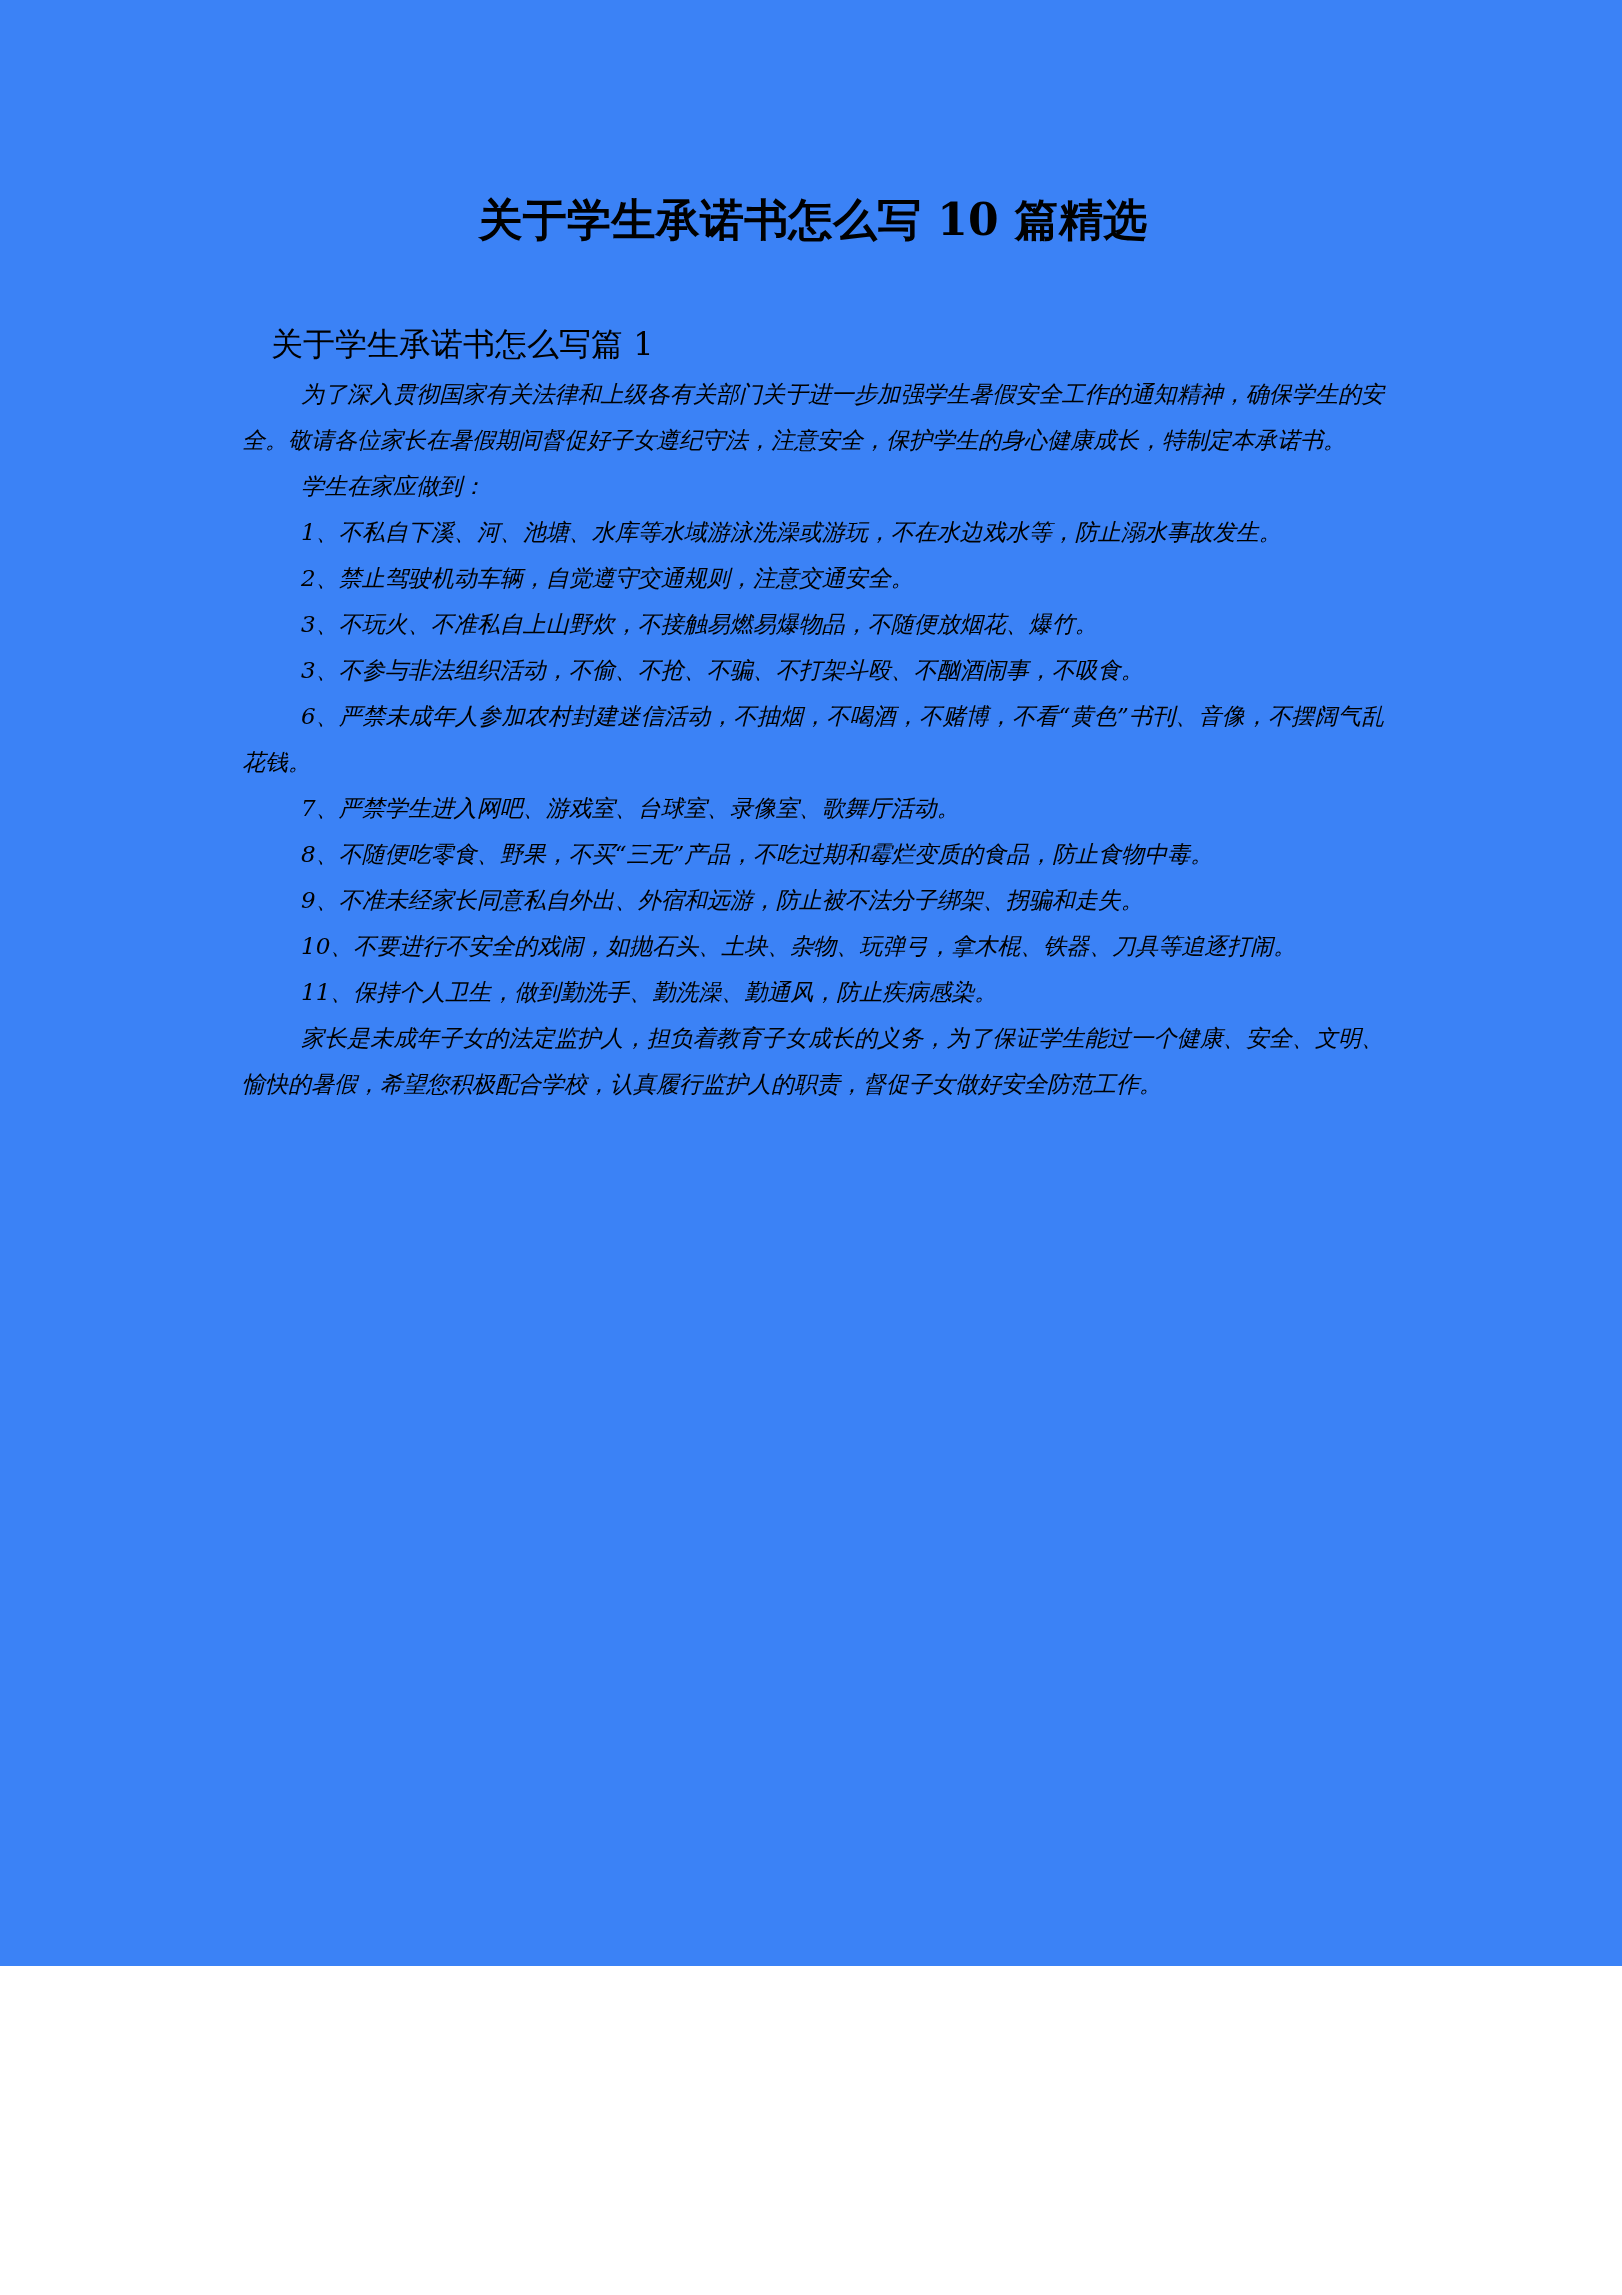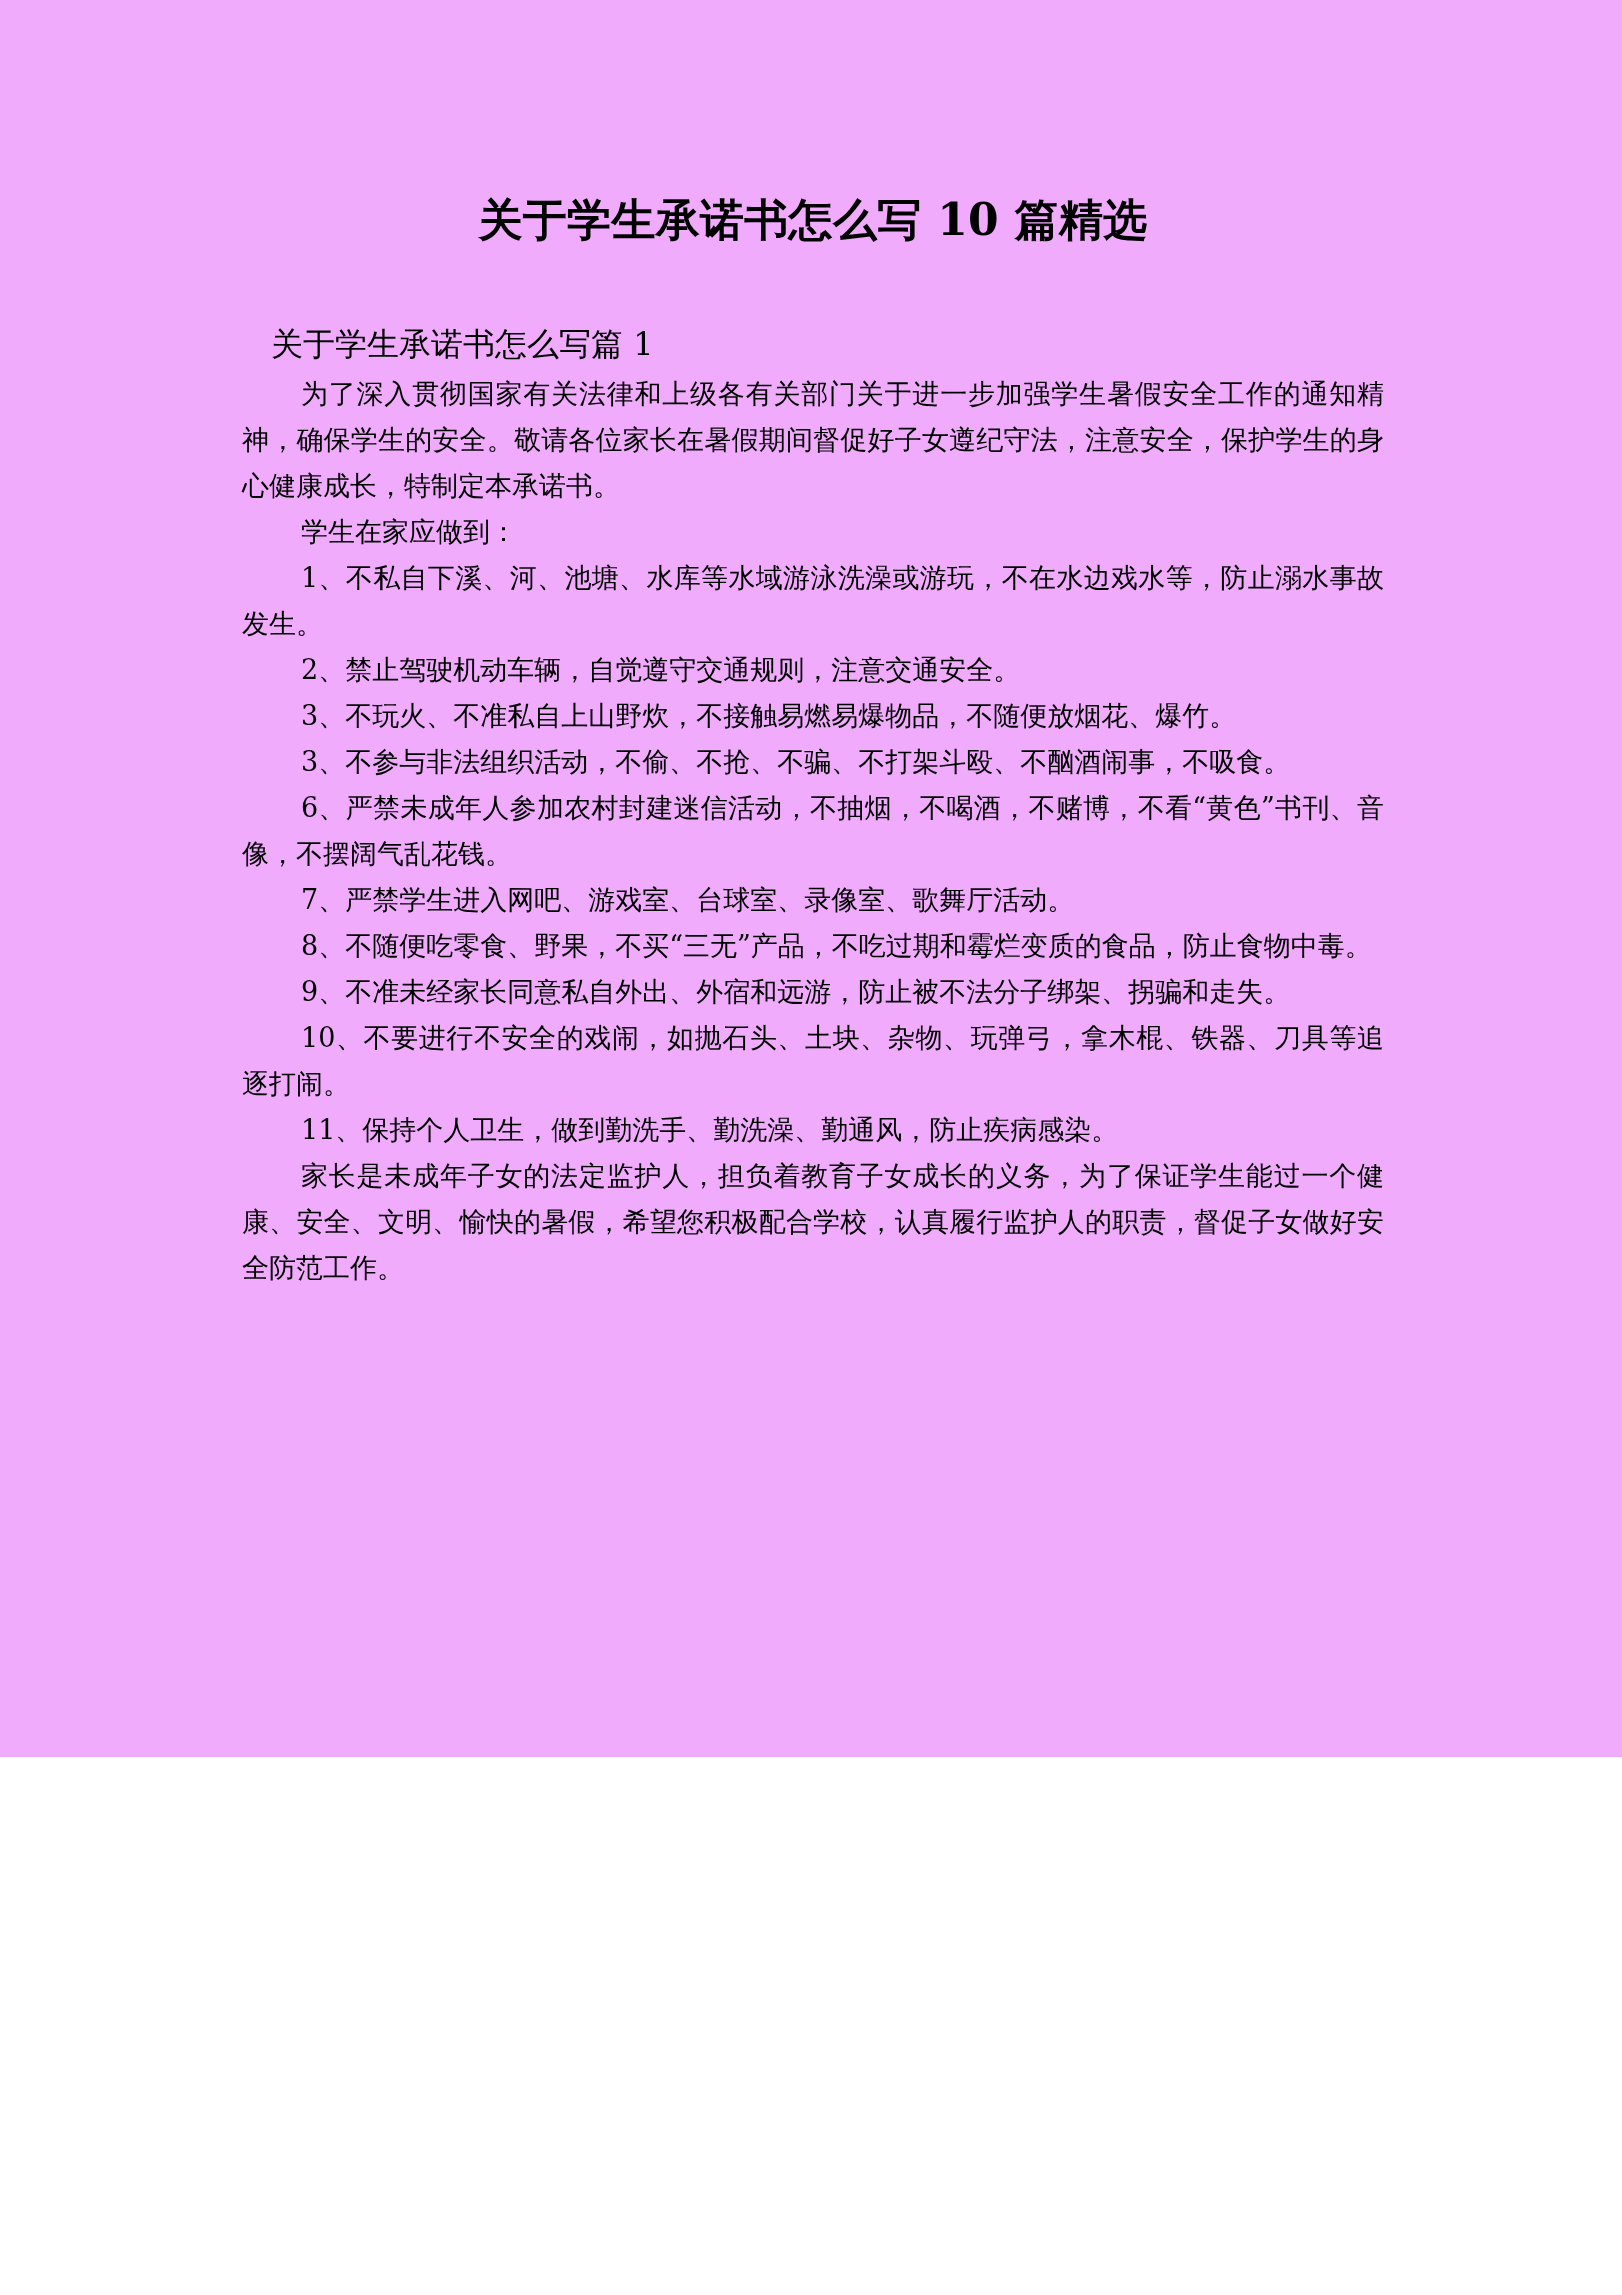--- a/index.html
+++ b/index.html
@@ -7,22 +7,22 @@
     padding: 0;
     background: #ffffff;
   }
   body {
     font-family: "DejaVu Serif", "Liberation Serif", serif;
     color: #000000;
   }
   .page {
     position: relative;
     width: 1623px;
-    height: 1757px;
-    background: #f0abfc;
+    height: 1966px;
+    background: #3b82f6;
     overflow: hidden;
     box-sizing: border-box;
   }
   .content {
     position: absolute;
     left: 242px;
     top: 0;
     width: 1142px;
   }
   .doc-title {
@@ -39,28 +39,29 @@
   .subtitle {
     font-size: 32px;
     line-height: 46px;
     margin: 0;
     padding-top: 72px;
     padding-left: 29px;
     text-align: left;
     white-space: pre;
   }
   .para {
-    font-size: 27px;
+    font-size: 23px;
     line-height: 46px;
     margin: 0;
     text-align: justify;
     text-align-last: left;
     text-justify: inter-character;
     text-indent: 59px;
     word-break: break-all;
+    font-style: italic;
   }
   .para-first {
     margin-top: 3.9px;
   }
 </style>
 </head>
 <body>
 
 <div class="page">
   <div class="content">

